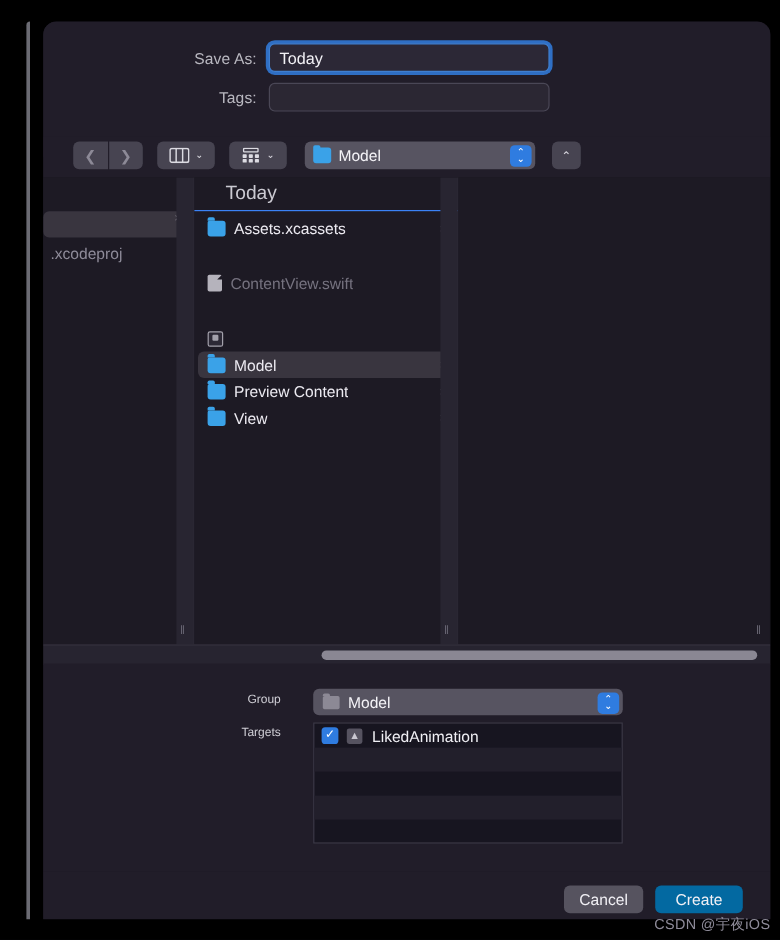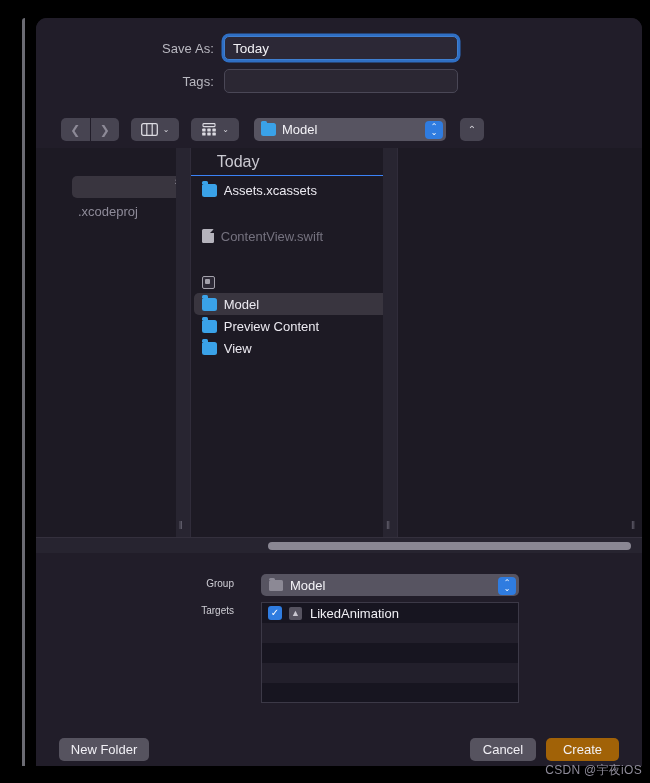--- a/index.html
+++ b/index.html
@@ -176,21 +176,21 @@
     background: #1d1a24;
     display: flex;
   }
   .col {
     position: relative;
     height: 100%;
     box-sizing: border-box;
     border-right: 1px solid #302c3a;
     background: #1d1a24;
   }
-  .col-1 { width: 126px; margin-left: 36px; }
+  .col-1 { width: 126px; }
   .col-2 { width: 220px; }
   .col-3 { width: 259px; border-right: none; }
 
   .col-scroll {
     position: absolute;
     right: 0; top: 0;
     width: 14px; height: 100%;
     background: #282531;
   }
   .col-1 .col-scroll { right: 0; }
@@ -403,21 +403,21 @@
     position: absolute;
     height: 23px;
     border-radius: 5px;
     display: flex; align-items: center; justify-content: center;
     font-size: 13px;
     color: #f1f0f5;
     box-sizing: border-box;
   }
   .btn-newfolder { left: 23px; top: 12px; width: 90px; background: #56535f; }
   .btn-cancel    { left: 434px; top: 12px; width: 66px; background: #56535f; }
-  .btn-create    { left: 510px; top: 12px; width: 73px; background: #a16207; }
+  .btn-create    { left: 510px; top: 12px; width: 73px; background: #0369a1; }
 
   
   .watermark {
     position: absolute;
     right: 8px;
     bottom: 4px;
     font-size: 12px;
     color: #8e8b99;
     letter-spacing: .3px;
   }
@@ -581,21 +581,20 @@
         </span>
         <span class="target-name">LikedAnimation</span>
       </div>
       <div class="target-row alt"></div>
       <div class="target-row"></div>
       <div class="target-row alt"></div>
       <div class="target-row"></div>
     </div>
 
     <div class="btnbar">
-      <div class="btn btn-newfolder">New Folder</div>
       <div class="btn btn-cancel">Cancel</div>
       <div class="btn btn-create">Create</div>
     </div>
 
   </div>
 
   <div class="watermark">CSDN @宇夜iOS</div>
 
 </div>
 

